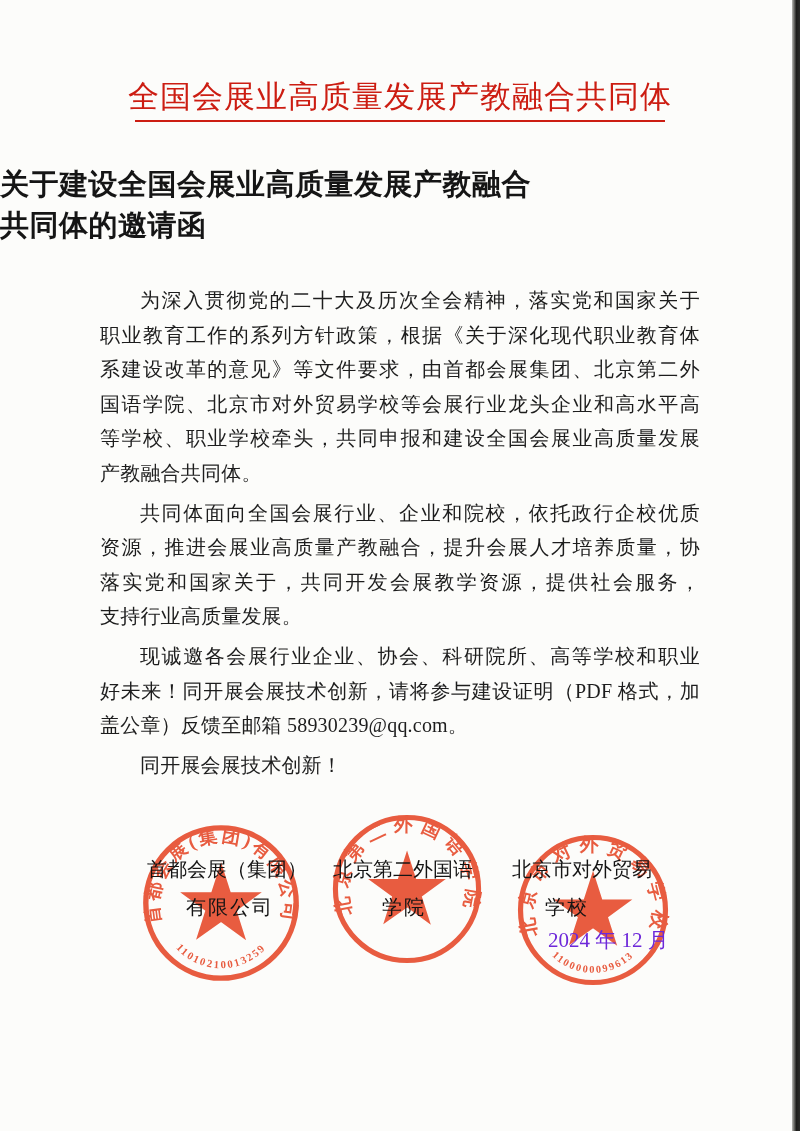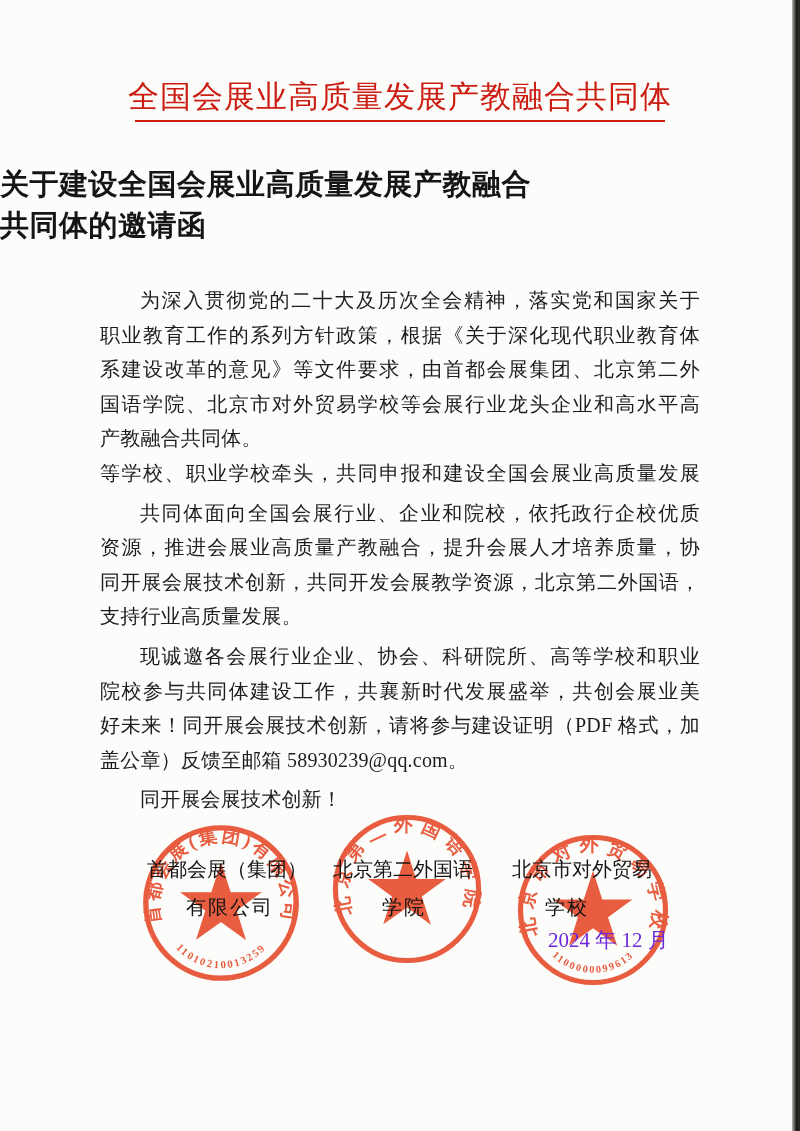--- a/index.html
+++ b/index.html
@@ -72,32 +72,31 @@
     <div>关于建设全国会展业高质量发展产教融合</div>
     <div>共同体的邀请函</div>
   </div>
 
   <div class="body-text">
     <div class="para">
       <div class="line first">为深入贯彻党的二十大及历次全会精神，落实党和国家关于</div>
       <div class="line">职业教育工作的系列方针政策，根据《关于深化现代职业教育体</div>
       <div class="line">系建设改革的意见》等文件要求，由首都会展集团、北京第二外</div>
       <div class="line">国语学院、北京市对外贸易学校等会展行业龙头企业和高水平高</div>
+      <div class="line">等学校、职业学校牵头，共同申报和建设全国会展业高质量发展</div>
       <div class="line last">产教融合共同体。</div>
-      <div class="line">等学校、职业学校牵头，共同申报和建设全国会展业高质量发展</div>
     </div>
     <div class="para">
       <div class="line first">共同体面向全国会展行业、企业和院校，依托政行企校优质</div>
       <div class="line">资源，推进会展业高质量产教融合，提升会展人才培养质量，协</div>
-      <div class="line">同开展会展技术创新，共同开发会展教学资源，北京第二外国语，</div>
+      <div class="line">落实党和国家关于，共同开发会展教学资源，提供社会服务，</div>
       <div class="line last">支持行业高质量发展。</div>
     </div>
     <div class="para">
       <div class="line first">现诚邀各会展行业企业、协会、科研院所、高等学校和职业</div>
-      <div class="line">院校参与共同体建设工作，共襄新时代发展盛举，共创会展业美</div>
       <div class="line">好未来！同开展会展技术创新，请将参与建设证明（PDF 格式，加</div>
       <div class="line last">盖公章）反馈至邮箱 58930239@qq.com。</div>
     </div>
     <div class="para">
       <div class="line first last">同开展会展技术创新！</div>
     </div>
   </div>
 
   <div class="seal" style="left:138px;top:820px;">
     <svg width="166" height="166" viewBox="0 0 170 170">

